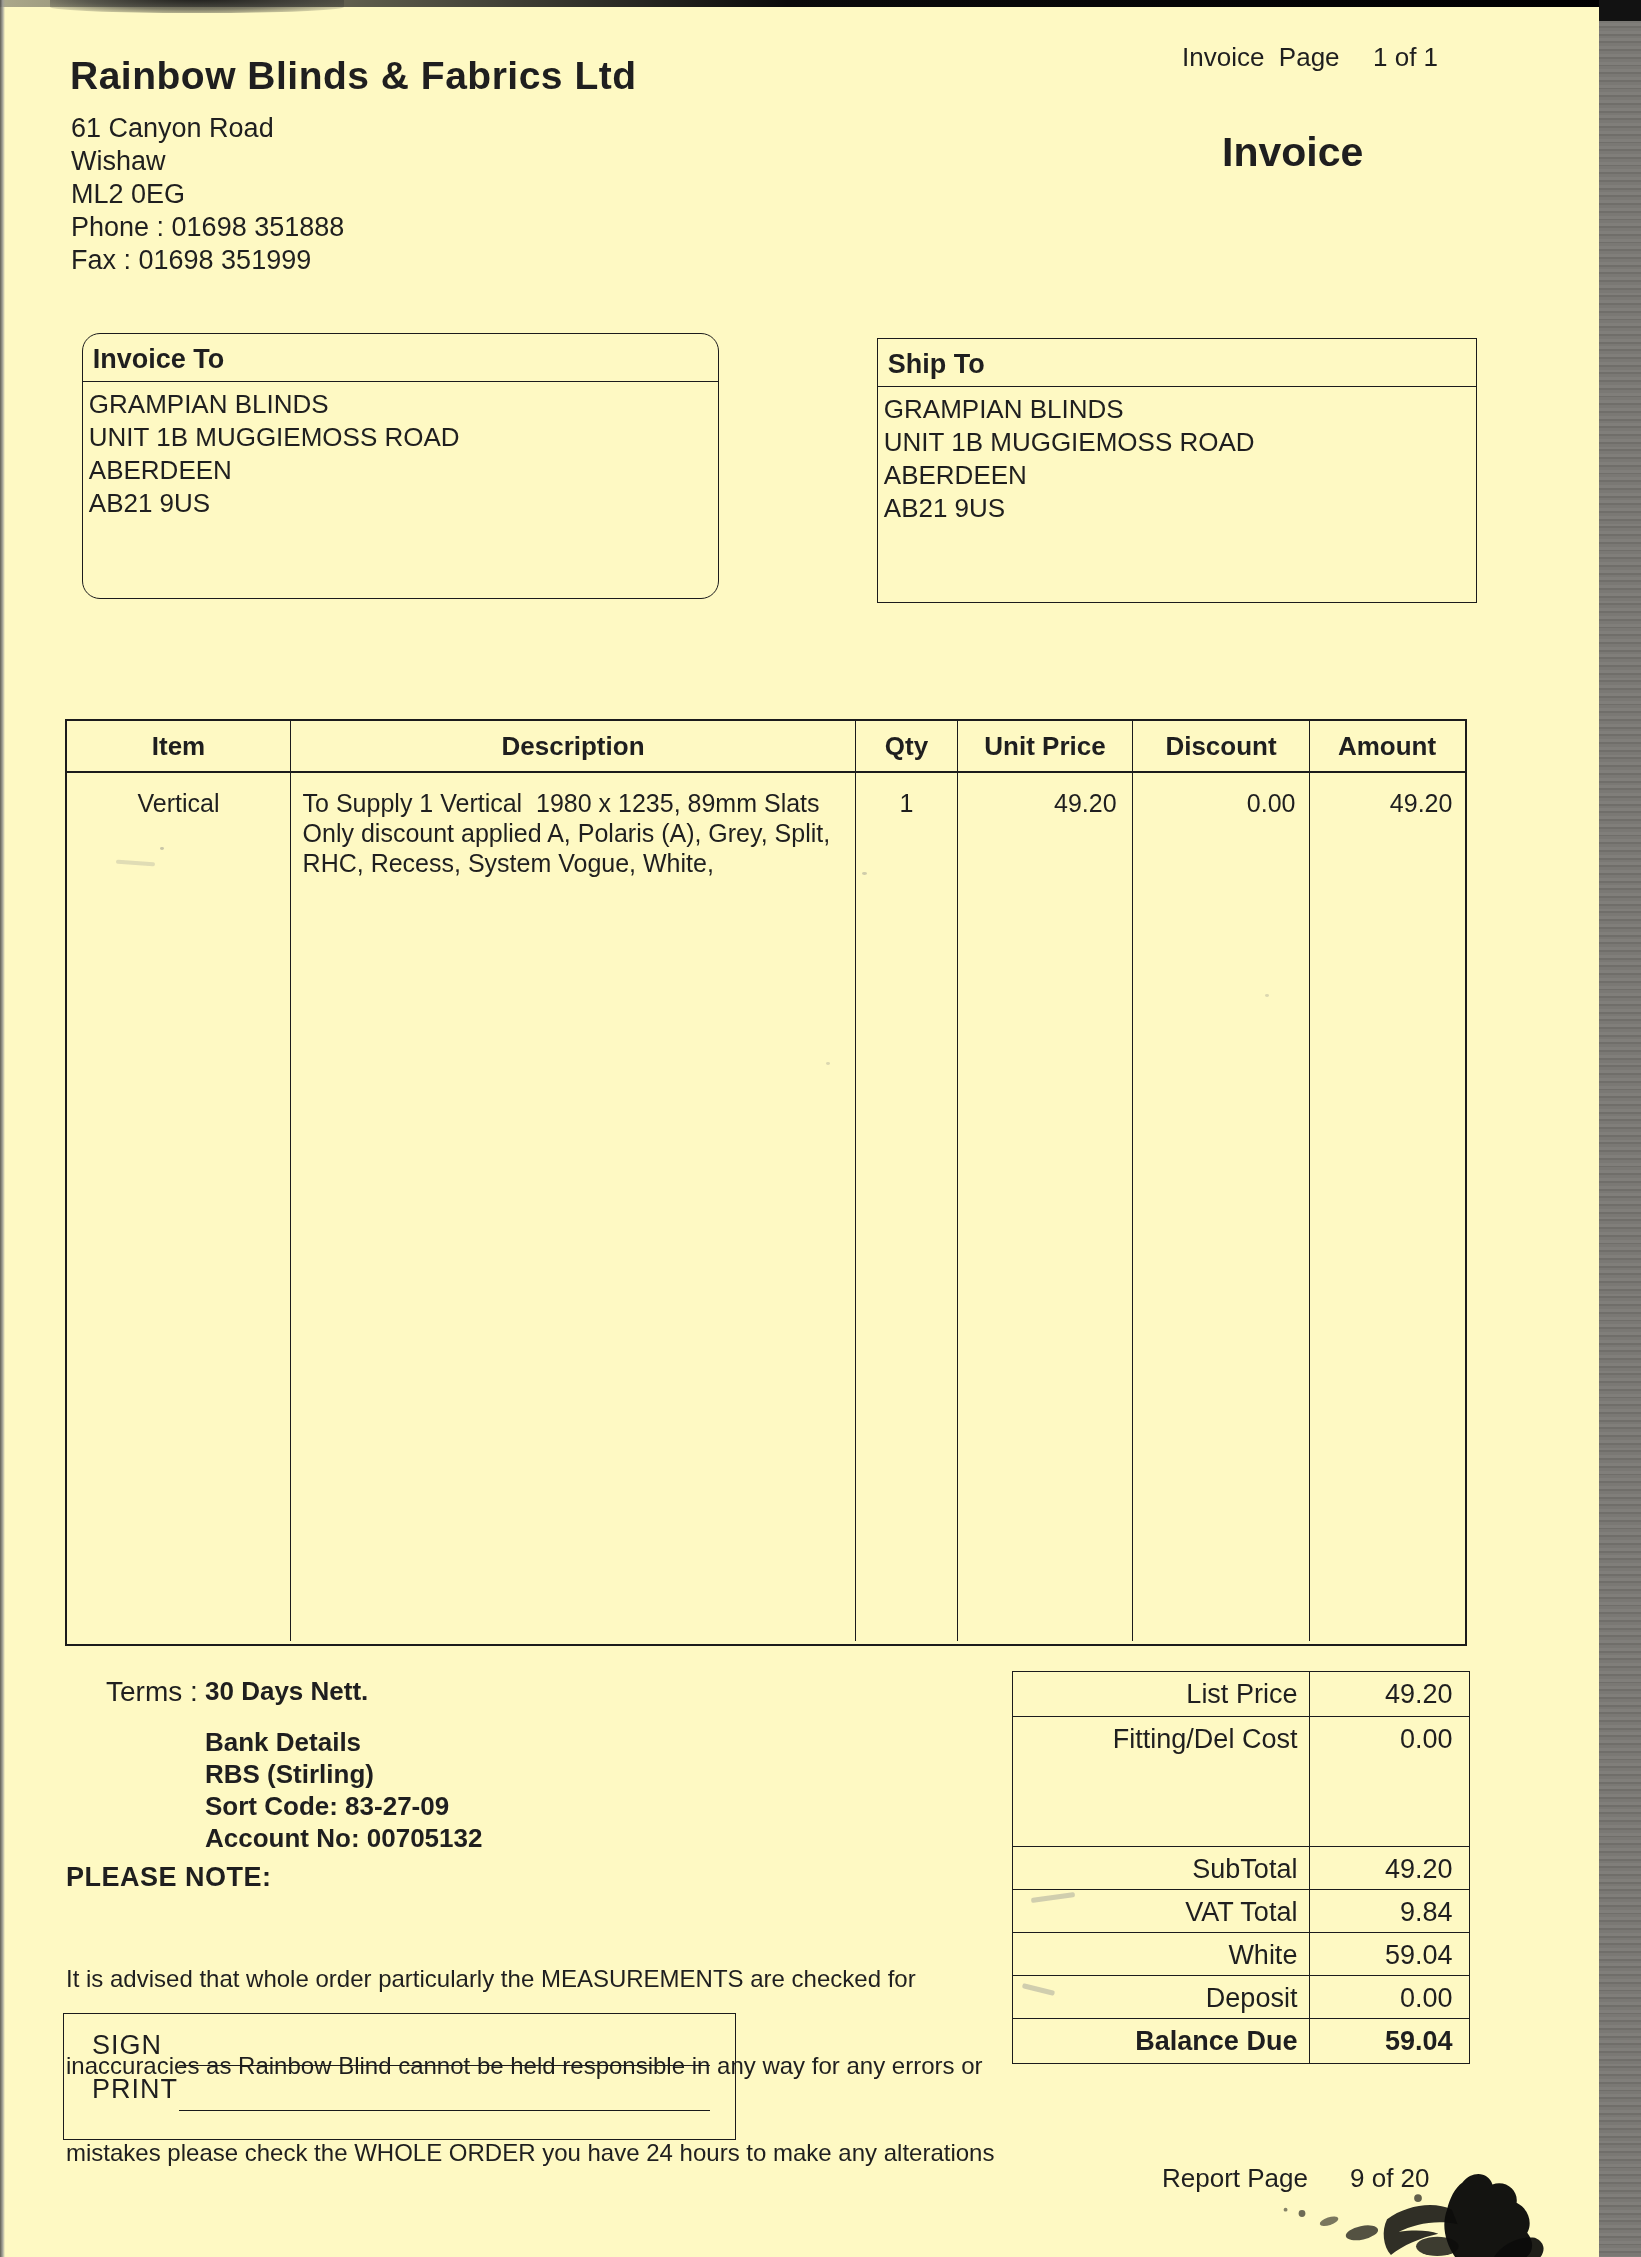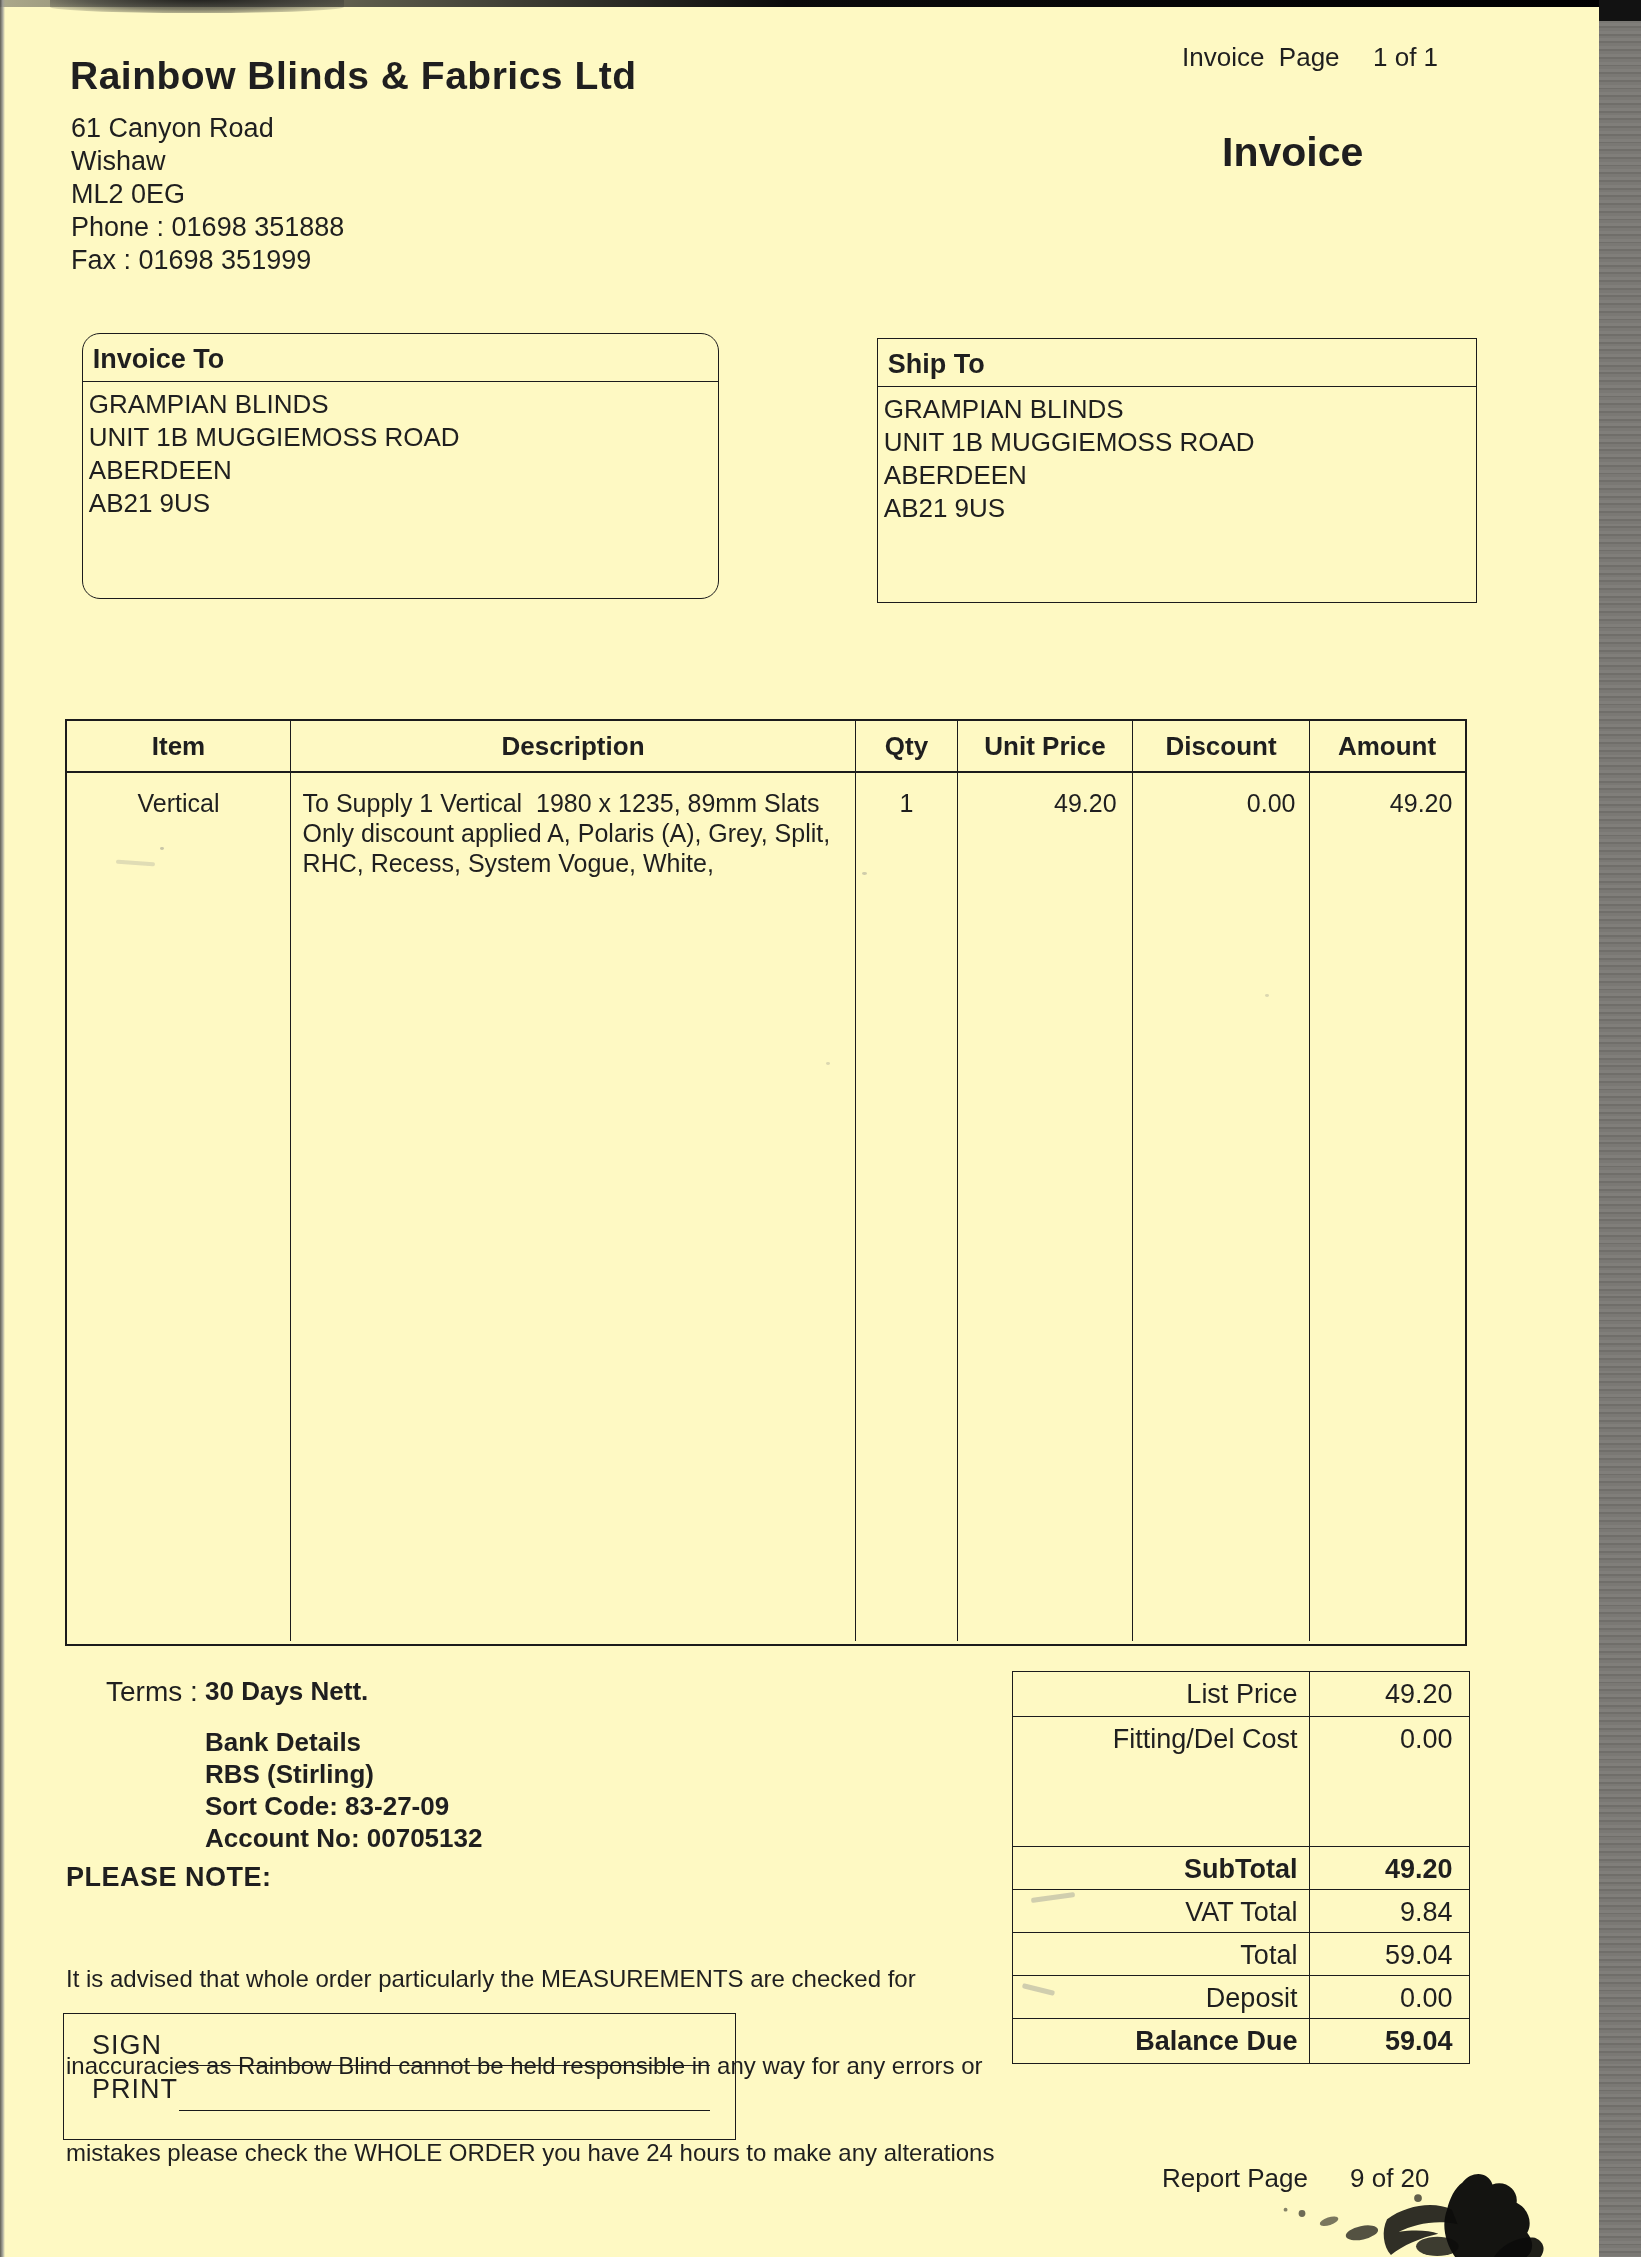--- a/index.html
+++ b/index.html
@@ -76,21 +76,21 @@
 
   
   .totals-box{left:1012px;top:1671px;width:458px;border:1.9px solid #1c1c1c;box-sizing:border-box;}
   .totals-row{display:grid;grid-template-columns:297px 156px;border-bottom:1.9px solid #1c1c1c;}
   .totals-row:last-child{border-bottom:none;}
   .totals-label{text-align:right;padding:6.8px 11.6px 0 0;font-size:27px;
     border-right:1.9px solid #1c1c1c;box-sizing:border-box;}
   .totals-value{text-align:right;padding:6.8px 13.5px 0 0;font-size:27px;}
   .totals-row.r0{height:44px;}
   .totals-row.r1{height:129px;}
-  .totals-row.r2{height:42px;font-weight:bold;}
+  .totals-row.r2{height:42px;}
   .totals-row.r3{height:42px;}
   .totals-row.r4{height:42px;}
   .totals-row.r5{height:42px;}
   .totals-row.r6{height:44px;}
   .totals-row.bold .totals-label,.totals-row.bold .totals-value{font-weight:bold;}
 
   
   .sign-box{left:63px;top:2013px;width:673px;height:127px;border:1.9px solid #1c1c1c;box-sizing:border-box;}
   .sign-label{left:92px;top:2030px;font-size:27px;letter-spacing:1px;}
   .print-label{left:92px;top:2074px;font-size:27px;letter-spacing:1px;}
@@ -206,21 +206,21 @@
     </div>
     <div class="totals-row r2">
       <div class="totals-label">SubTotal</div>
       <div class="totals-value">49.20</div>
     </div>
     <div class="totals-row r3">
       <div class="totals-label">VAT Total</div>
       <div class="totals-value">9.84</div>
     </div>
     <div class="totals-row r4">
-      <div class="totals-label">Total</div>
+      <div class="totals-label">White</div>
       <div class="totals-value">59.04</div>
     </div>
     <div class="totals-row r5">
       <div class="totals-label">Deposit</div>
       <div class="totals-value">0.00</div>
     </div>
     <div class="totals-row r6 bold">
       <div class="totals-label">Balance Due</div>
       <div class="totals-value">59.04</div>
     </div>

